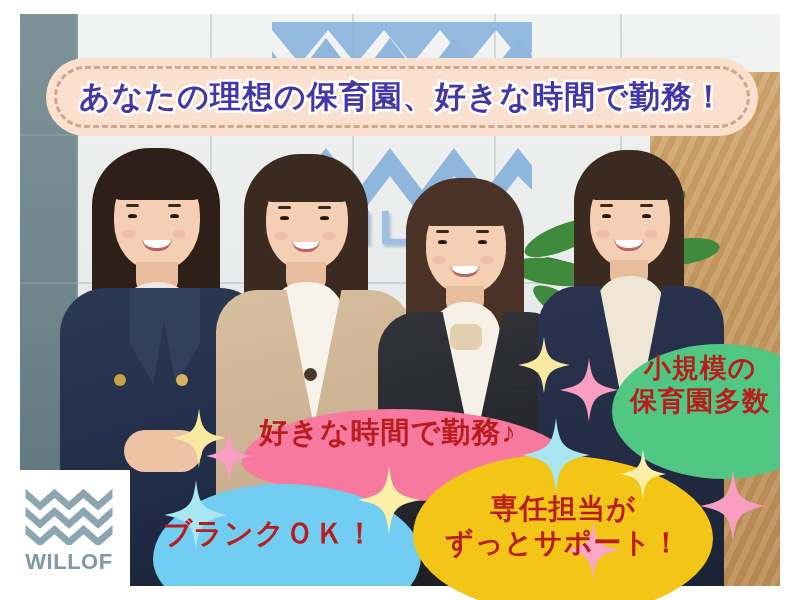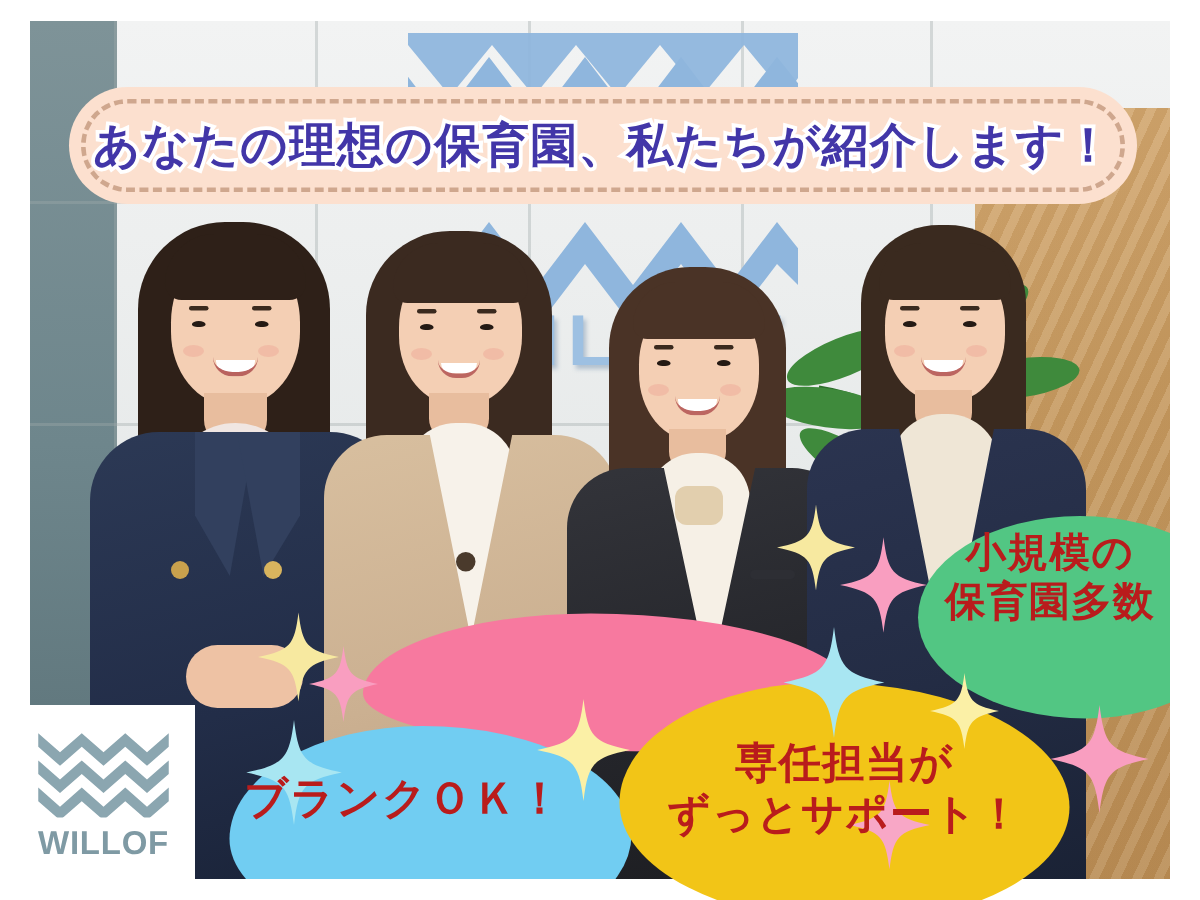--- a/index.html
+++ b/index.html
@@ -360,29 +360,30 @@
     <svg viewBox="0 0 60 66">
         <path d="M30 0 C33 24 36 28 60 33 C36 38 33 42 30 66 C27 42 24 38 0 33 C24 28 27 24 30 0 Z" fill="#f99ec0"></path>
       </svg>
   </div>
   <div class="spark" style="left:566px; top:520px; width:54px; height:60px;">
     <svg viewBox="0 0 60 66">
         <path d="M30 0 C33 24 36 28 60 33 C36 38 33 42 30 66 C27 42 24 38 0 33 C24 28 27 24 30 0 Z" fill="#f8a7c6"></path>
       </svg>
   </div>
 
+  <div class="blob-label lbl-pink">好きな時間で勤務♪</div>
   <div class="blob-label lbl-yellow">専任担当が
 ずっとサポート！</div>
   <div class="blob-label lbl-blue">ブランクＯＫ！</div>
   <div class="blob-label lbl-green">小規模の
 保育園多数</div>
 
   <div class="banner">
     <div class="banner-dash"></div>
-    <div class="banner-text">あなたの理想の保育園、私たちが紹介します！</div>
+    <div class="banner-text">あなたの理想の保育園、好きな時間で勤務！</div>
   </div>
 
   <div class="corner-logo">
     <svg viewBox="0 0 96 64" width="88" height="58">
       <g fill="#8ba6b0">
         <path d="M0 2 L16 16 L32 2 L48 16 L64 2 L80 16 L96 2 L96 12 L80 26 L64 12 L48 26 L32 12 L16 26 L0 12 Z"></path>
         <path d="M0 22 L16 36 L32 22 L48 36 L64 22 L80 36 L96 22 L96 32 L80 46 L64 32 L48 46 L32 32 L16 46 L0 32 Z"></path>
         <path d="M0 42 L16 56 L32 42 L48 56 L64 42 L80 56 L96 42 L96 52 L80 66 L64 52 L48 66 L32 52 L16 66 L0 52 Z"></path>
       </g>
     </svg>

